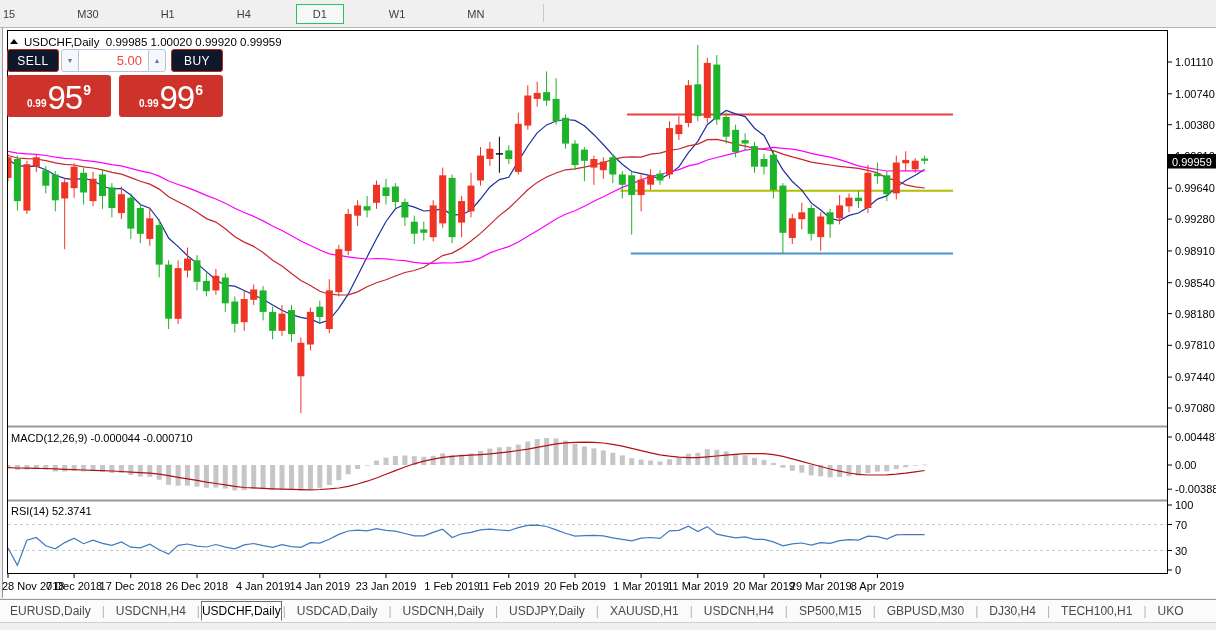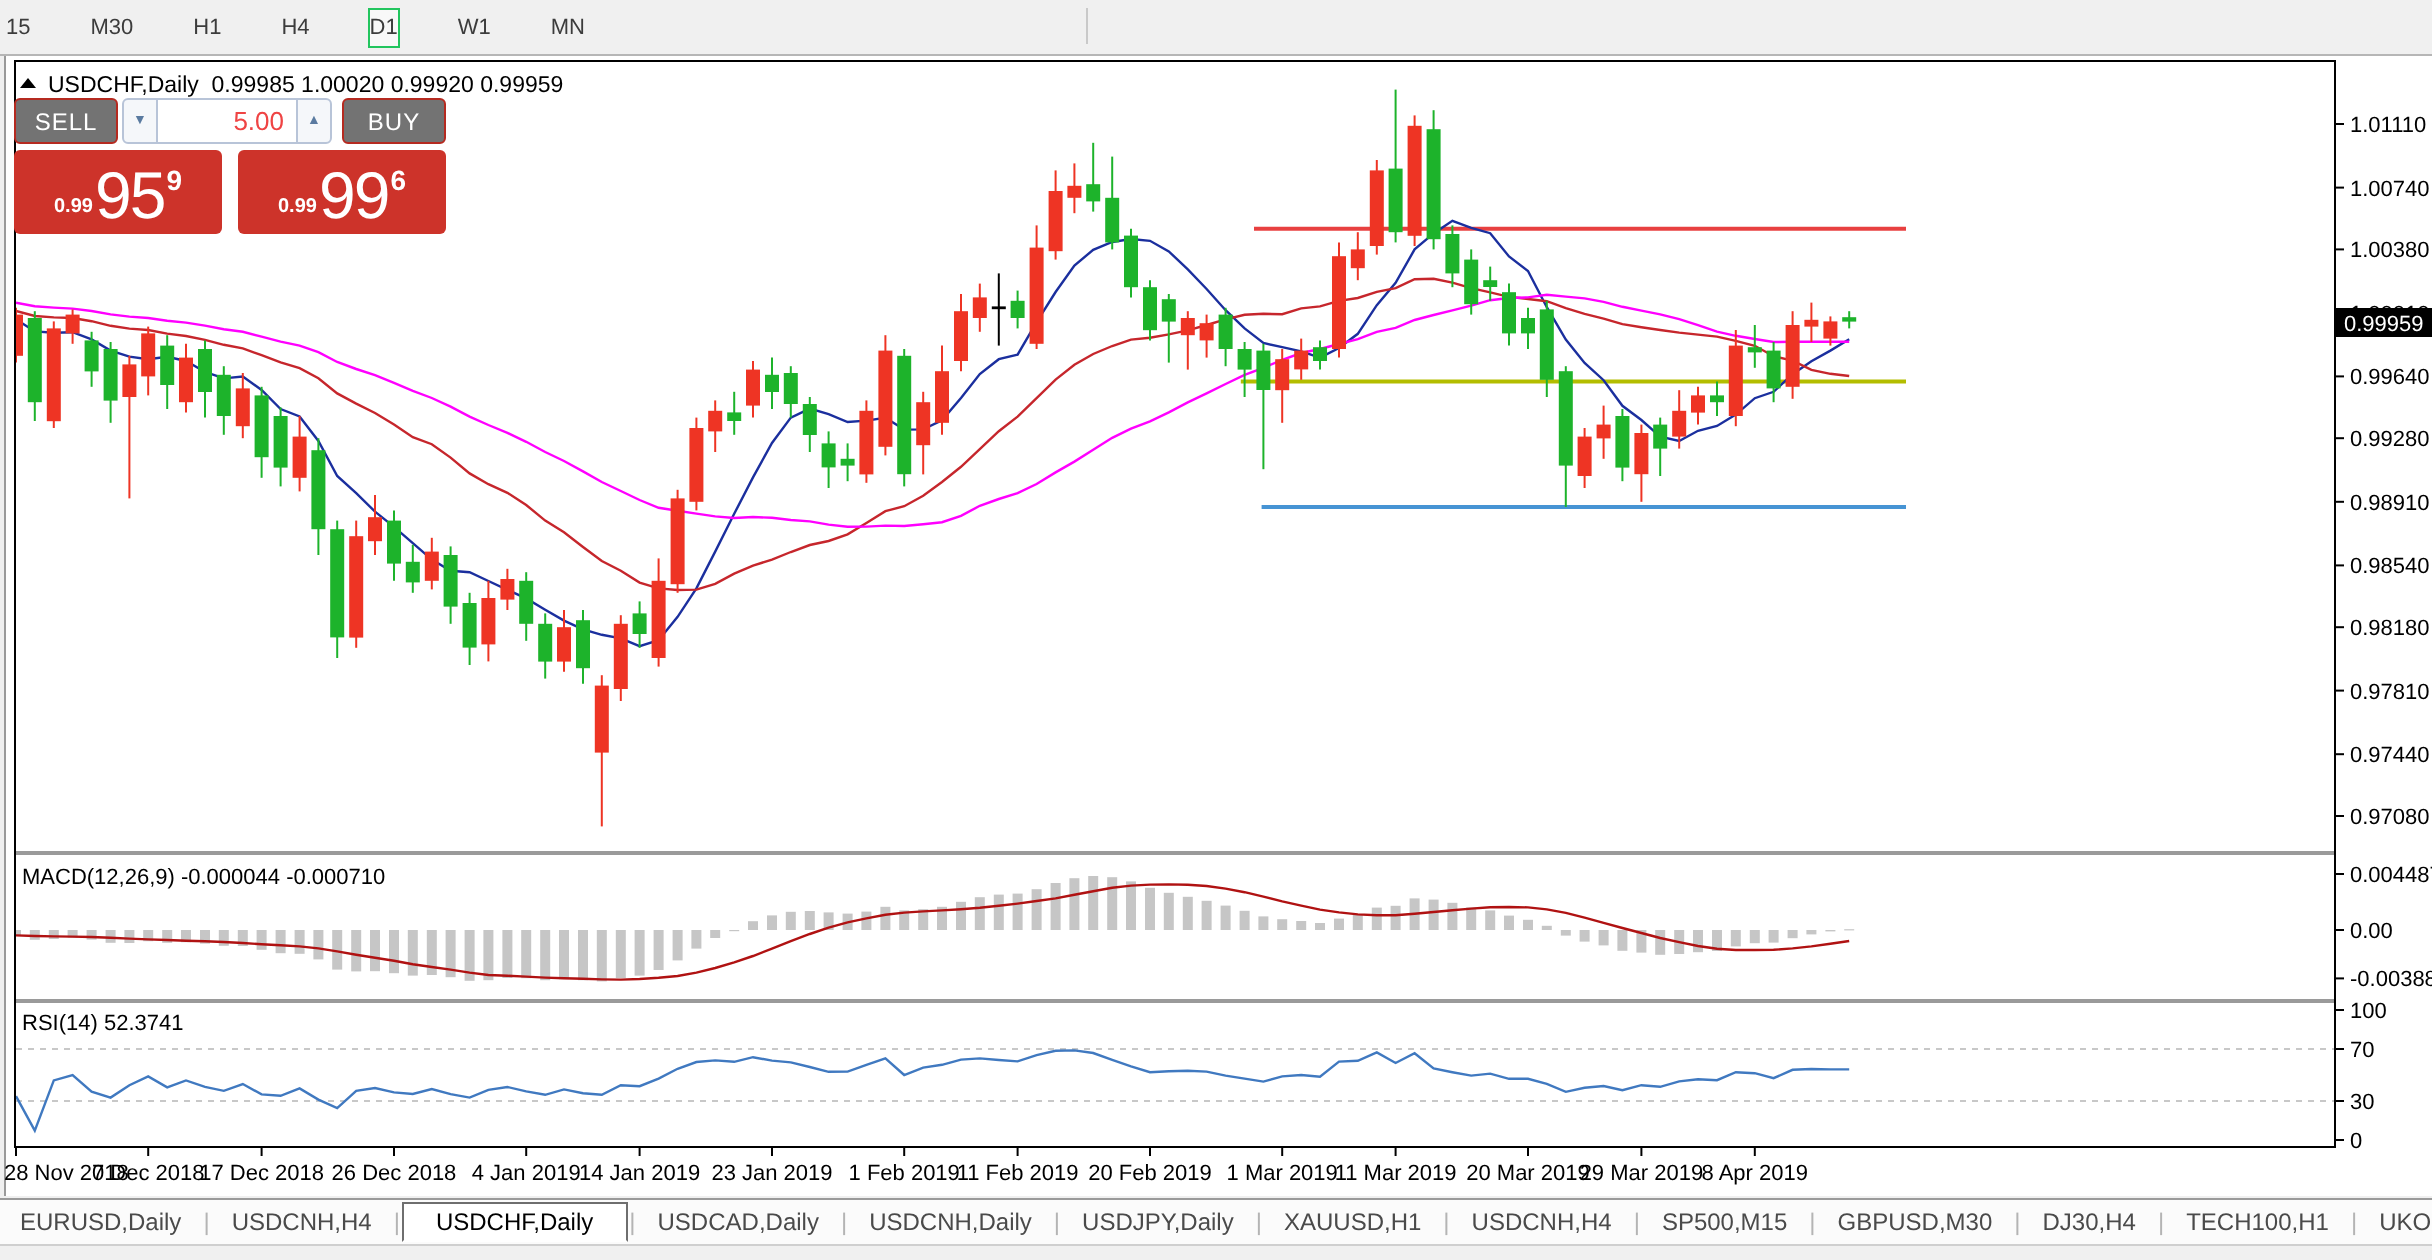--- a/index.html
+++ b/index.html
@@ -8,35 +8,35 @@
     background:#f0f0f0;font-family:"Liberation Sans",sans-serif;
     -webkit-font-smoothing:antialiased;
   }
   
   .toolbar{
     position:absolute;left:0;top:0;width:1216px;height:27px;
     background:#f0f0f0;border-bottom:1px solid #b6b6b6;
     display:flex;align-items:center;z-index:5;
   }
   .tf-btn{
-    font-size:11px;color:#3c3c3c;padding:3px 0;margin:0 14px;
+    font-size:11px;color:#3c3c3c;padding:3px 16px;margin:0 14px;
     border:1px solid transparent;cursor:default;white-space:nowrap;
   }
   .tf-btn.first{padding-left:2px;margin-left:0;}
   .tf-btn.selected{background:#f8f8f8;border:1px solid #22c55e;}
   .tb-divider{position:absolute;left:543px;top:4px;height:18px;width:1px;background:#c9c9c9;}
   
   #chart-layer{position:absolute;left:0;top:0;z-index:1;}
   
   .oneclick{
     position:absolute;left:7px;top:49px;width:224px;height:69px;z-index:6;
   }
   .oc-row1{display:flex;height:23px;}
   .oc-btn{
-    width:52px;height:23px;background:#737373;border:1px solid #b52a20;border-radius:3px;
+    width:52px;height:23px;background:#0f172a;border:1px solid #b52a20;border-radius:3px;
     color:#fff;font-size:12px;letter-spacing:.5px;display:flex;align-items:center;justify-content:center;
     box-sizing:border-box;cursor:pointer;
   }
   .oc-spin{
     width:18px;height:23px;background:#f5f7fa;border:1px solid #b8c4d8;box-sizing:border-box;
     display:flex;align-items:center;justify-content:center;font-size:7px;color:#5a7aa0;cursor:pointer;
   }
   .oc-spin.left{margin-left:2px;border-radius:3px 0 0 3px;}
   .oc-spin.right{border-radius:0 3px 3px 0;margin-right:5px;}
   .oc-lot{
@@ -53,21 +53,21 @@
   .pb-prefix{font-size:10px;font-weight:bold;line-height:20px;margin-right:1px;}
   .pb-big{font-size:33px;font-weight:normal;line-height:33px;letter-spacing:-1px;}
   .pb-sup{font-size:14px;font-weight:bold;line-height:14px;position:relative;top:-17px;margin-left:1px;}
   
   .tabbar{
     position:absolute;left:0;top:599px;width:1216px;height:22px;background:#fbfbfb;
     border-top:1px solid #9a9a9a;display:flex;z-index:5;font-size:12px;color:#4a4a4a;
   }
   .chart-tab{padding:2px 10px;white-space:nowrap;cursor:pointer;}
   .chart-tab.active{
-    background:#fff;border:1px solid #6e6e6e;border-bottom:1px solid #fff;color:#000;padding:2px 16px;
+    background:#fff;border:1px solid #6e6e6e;border-bottom:1px solid #fff;color:#000;padding:2px 0;
   }
   .tab-sep{color:#b4b4b4;margin:0 1px;}
   .statusbar{
     position:absolute;left:0;top:622px;width:1216px;height:8px;background:#f0f0f0;
     border-top:1px solid #cfcfcf;z-index:5;
   }
 </style>
 </head>
 <body>
 

